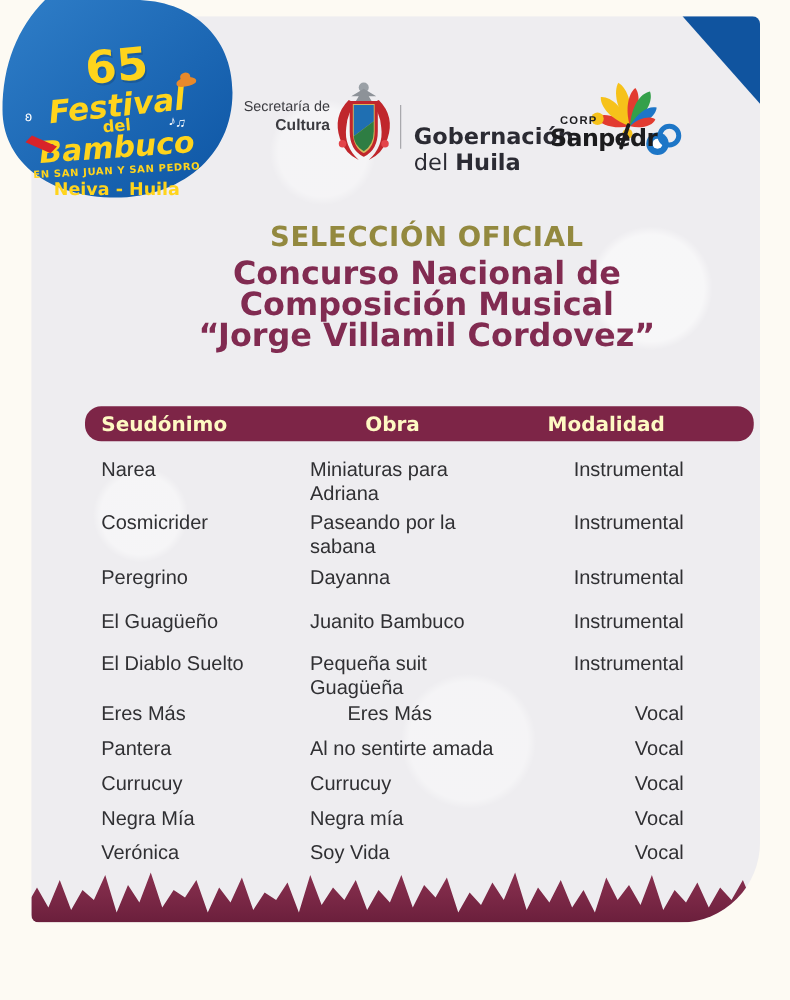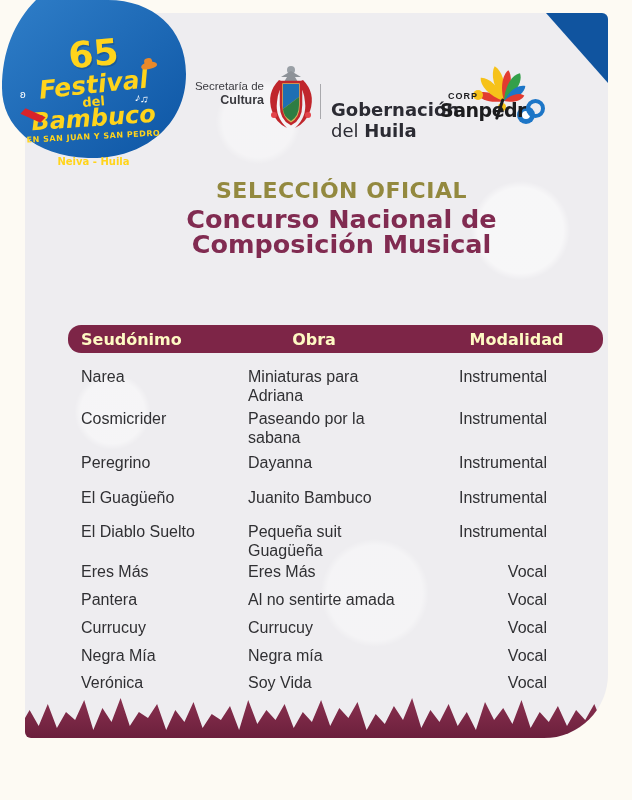--- a/index.html
+++ b/index.html
@@ -24,21 +24,21 @@
   
   .blob{position:absolute;left:0;top:0;width:187px;height:160px;z-index:5;}
   .blob svg{position:absolute;inset:0;}
   .blob .txt{position:absolute;width:100%;text-align:center;color:#ffd41c;
              font-family:"DejaVu Sans",sans-serif;font-weight:bold;line-height:1;}
   .b-65{top:36px;font-size:36px;transform:rotate(-5deg);text-shadow:1px 2px 0 rgba(0,0,0,.15);}
   .b-fest{top:72px;font-size:25px;font-style:italic;transform:rotate(-6deg);letter-spacing:0;}
   .b-del{top:95px;font-size:13px;transform:rotate(-5deg);}
   .b-bamb{top:106px;font-size:24px;font-style:italic;transform:rotate(-4deg);}
   .b-sub{top:133px;font-size:8px;letter-spacing:.5px;transform:rotate(-3deg);}
-  .b-loc{top:157px;font-size:10px;color:#9fc3e4;font-weight:normal;}
+  .b-loc{top:145px;font-size:14px;color:#9fc3e4;font-weight:normal;}
   .b-note{position:absolute;color:#fff;font-size:11px;top:92px;right:38px;transform:rotate(10deg);}
   .b-swirl-l{position:absolute;color:#fff;font-size:11px;top:88px;left:20px;}
   .b-hat{position:absolute;top:62px;right:30px;width:16px;height:7px;background:#e8892b;
          border-radius:50% 50% 40% 40%;transform:rotate(-12deg);}
   .b-hat:before{content:"";position:absolute;left:4px;top:-4px;width:8px;height:6px;
                 background:#e8892b;border-radius:50% 50% 0 0;}
   .b-ribbon{position:absolute;top:112px;left:22px;width:22px;height:7px;background:#d8232a;
             transform:rotate(24deg) skewX(-20deg);}
 
   
@@ -65,51 +65,52 @@
   .kicker{color:#93893f;font-size:22px;font-weight:bold;letter-spacing:.5px;margin-bottom:4px;}
   .title{color:#812b51;font-size:25.5px;font-weight:bold;line-height:25px;}
 
   
   .table{position:absolute;left:43px;top:312px;width:535px;color:#303033;}
   .t-head{background:#7d2547;border-radius:13px;height:28px;display:grid;
           grid-template-columns:180px 190px 1fr;align-items:center;
           color:#fef9c3;font-weight:bold;font-size:16px;font-family:"DejaVu Sans",sans-serif;}
   .t-head .h1{padding-left:13px;}
   .t-head .h2{text-align:center;padding-right:58px;}
-  .t-head .h3{text-align:center;padding-right:8px;}
+  .t-head .h3{padding-right:8px;}
   .t-body{margin-top:14px;font-size:16px;line-height:19px;}
   .t-row{display:grid;grid-template-columns:180px 190px 1fr;}
   .t-row .c1{padding-left:13px;}
   .t-row .c2{white-space:pre-line;}
   .t-row .c3{text-align:right;padding-right:56px;}
   .t-row:nth-child(1){margin-bottom:4px;}
   .t-row:nth-child(2){margin-bottom:6px;}
   .t-row:nth-child(3){margin-bottom:16px;}
   .t-row:nth-child(4){margin-bottom:15px;}
   .t-row:nth-child(5){margin-bottom:2px;}
-  .t-row:nth-child(6){margin-bottom:9px;}
+  .t-row:nth-child(6){margin-bottom:9px;gap:30px;}
   .t-row:nth-child(7){margin-bottom:9px;}
   .t-row:nth-child(8){margin-bottom:9px;}
   .t-row:nth-child(9){margin-bottom:8px;}
 
   
   .grass{position:absolute;left:0;bottom:0;width:100%;height:50px;}
 </style>
 </head>
 <body>
 
 <div class="page">
 
   <div class="card">
     <div class="tri"></div>
 
     <div class="heading">
       <div class="kicker">SELECCIÓN OFICIAL</div>
       <div class="title">Concurso Nacional de</div>
       <div class="title">Composición Musical</div>
+      <div class="title">“Jorge Villamil Cordovez”</div>
     </div>
 
     <div class="table">
       <div class="t-head">
         <div class="h1">Seudónimo</div>
         <div class="h2">Obra</div>
         <div class="h3">Modalidad</div>
       </div>
       <div class="t-body" id="table-body">
           <div class="t-row">

